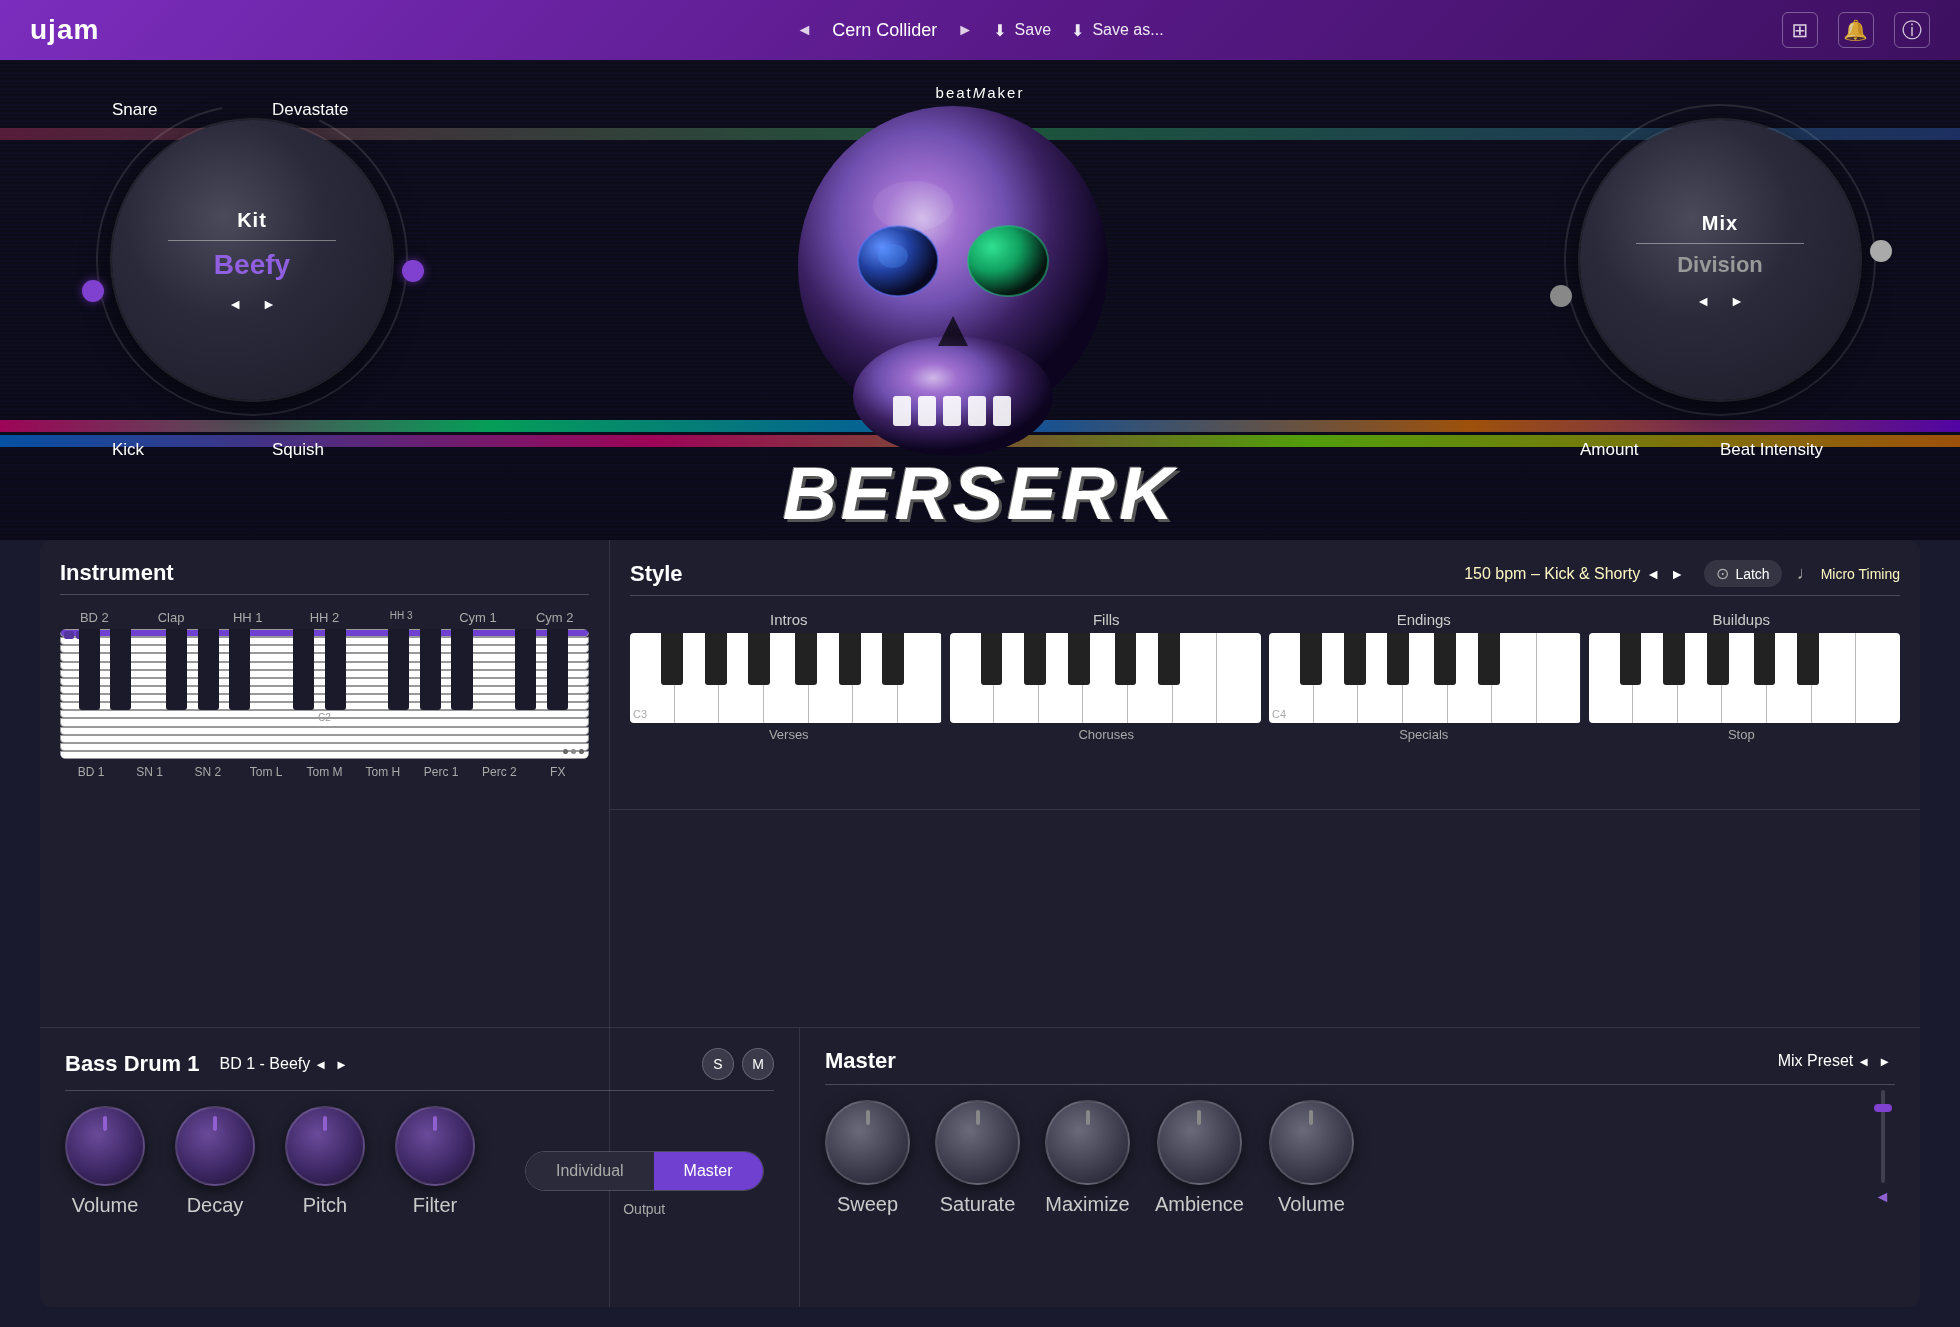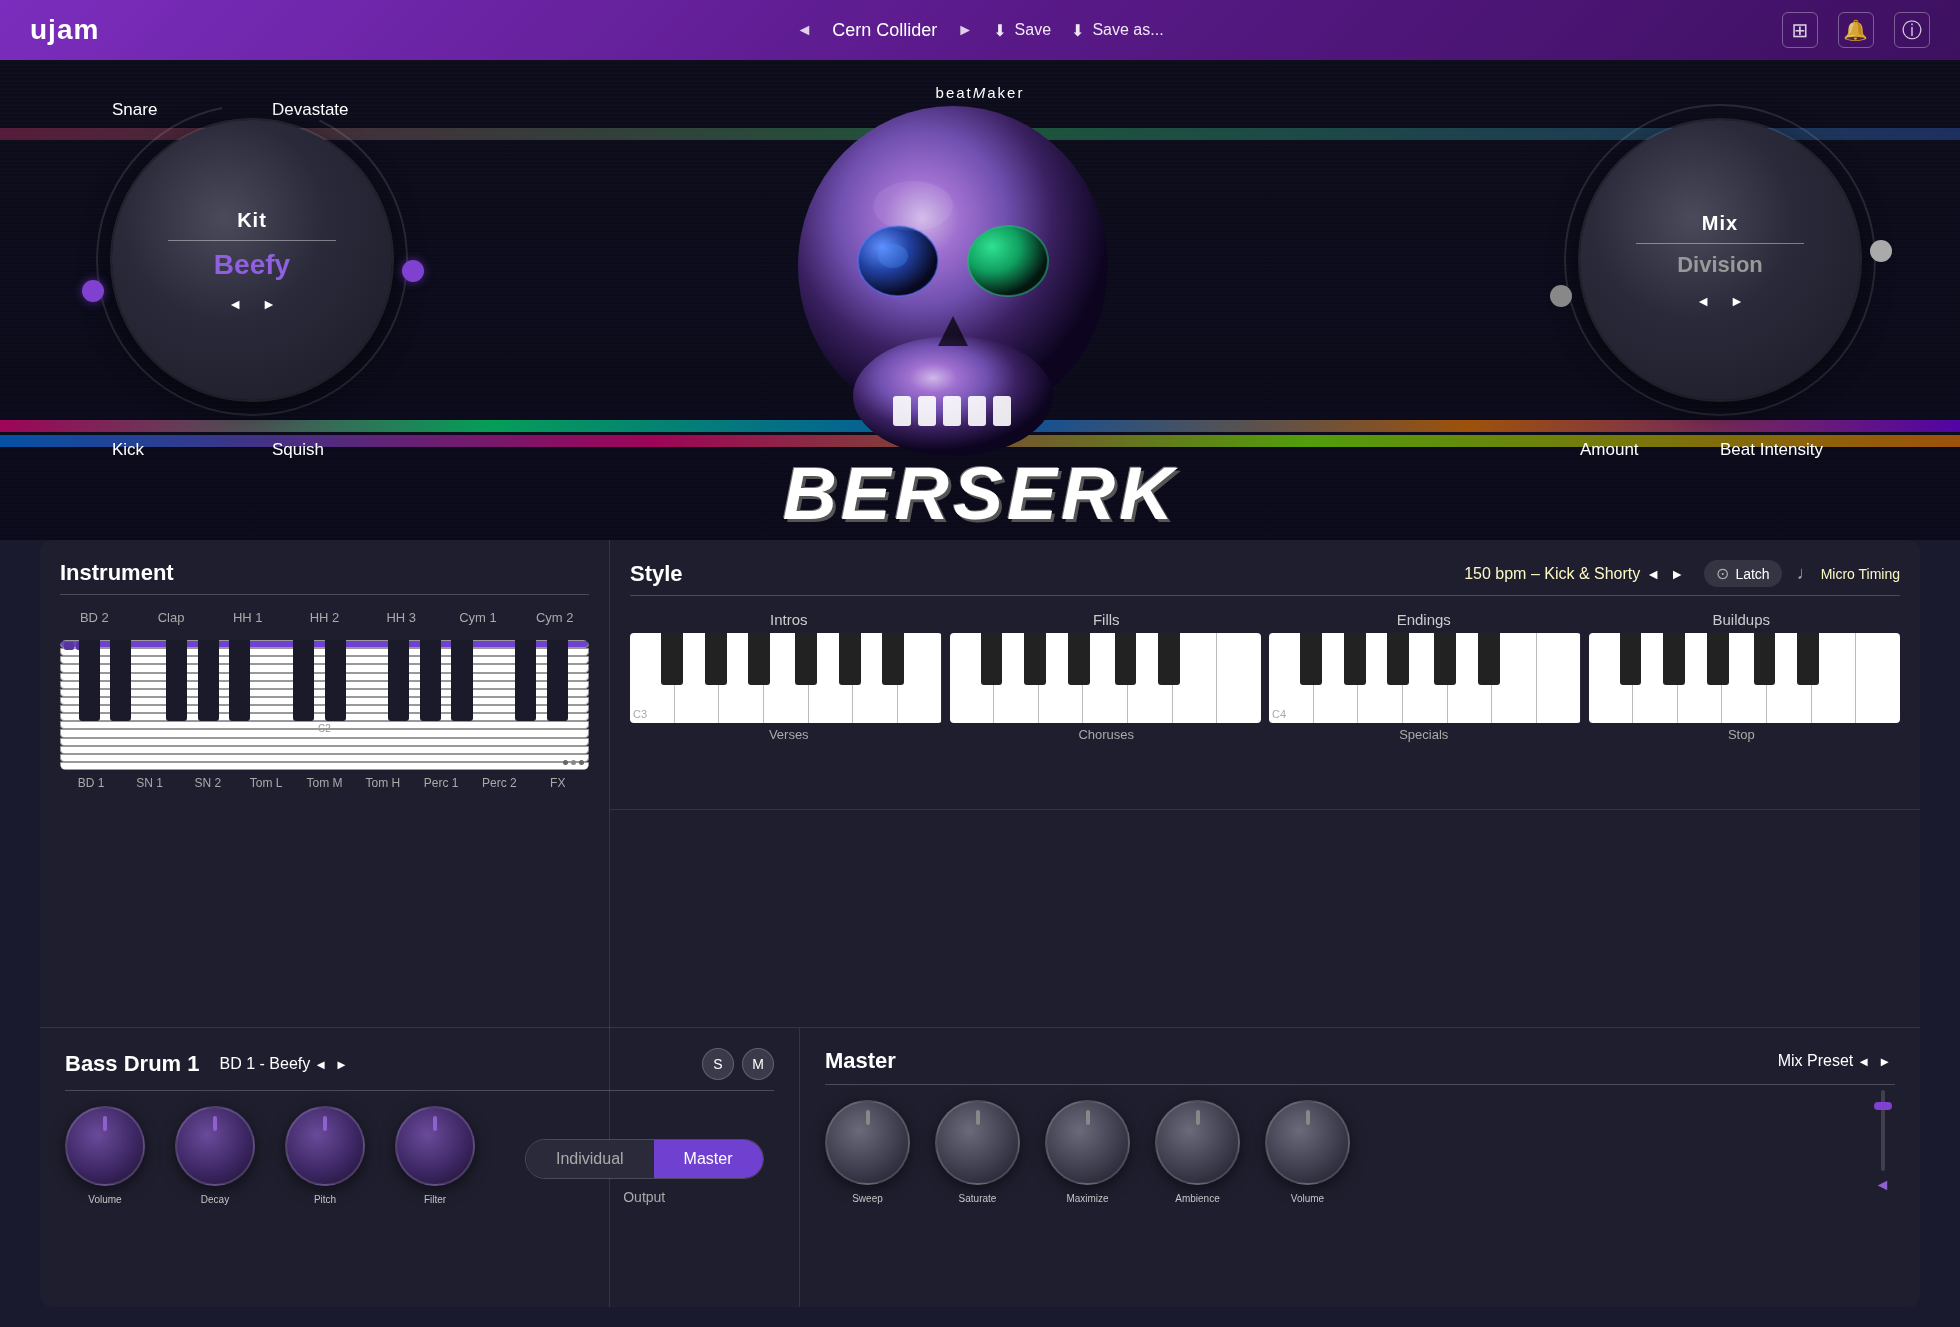--- a/index.html
+++ b/index.html
@@ -301,21 +301,21 @@
       top: 8px;
       left: 50%;
       transform: translateX(-50%);
       width: 4px;
       height: 15px;
       background: #9060d0;
       border-radius: 2px;
     }
     .knob-label-small {
       color: #ccc;
-      font-size: 10px;
+      font-size: 20px;
     }
     .output-toggle {
       display: flex;
       border-radius: 25px;
       overflow: hidden;
       border: 1px solid rgba(255,255,255,0.2);
     }
     .toggle-opt {
       padding: 10px 30px;
       font-size: 16px;
@@ -502,26 +502,26 @@
     <div style="position:absolute; top:320px; left:140px; color:white; font-size:17px; white-space:nowrap;">Beat Intensity</div>
   </div>
 </div>
 
 <div class="bottom-panel">
 
   <div class="instrument-section">
     <div class="section-title">Instrument</div>
     <div class="section-divider"></div>
 
-    <div style="display:flex; gap:12px; margin-bottom:15px; padding:0 2px;justify-content:center;">
+    <div style="display:flex; gap:12px; margin-bottom:4px; padding:0 2px;justify-content:center;">
       <span style="color:#aaa; font-size:13px; flex:1; text-align:center;">BD 2</span>
       <span style="color:#aaa; font-size:13px; flex:1; text-align:center;">Clap</span>
       <span style="color:#aaa; font-size:13px; flex:1; text-align:center;">HH 1</span>
       <span style="color:#aaa; font-size:13px; flex:1; text-align:center;">HH 2</span>
-      <span style="color:#aaa; font-size:13px; flex:1; text-align:center;">HH 3</span>
+      <span style="color:#aaa; font-size:10px; flex:1; text-align:center;">HH 3</span>
       <span style="color:#aaa; font-size:13px; flex:1; text-align:center;">Cym 1</span>
       <span style="color:#aaa; font-size:13px; flex:1; text-align:center;">Cym 2</span>
     </div>
 
     <div style="position:relative; height:130px; background:#2a2a3a; border-radius:6px; overflow:hidden; margin-bottom:6px;">
 
       <div style="display:flex; height:100%; position:absolute; left:0; right:0;flex-direction:column;">
         <div style="flex:1; background:#7040d0; border:1px solid #999; border-radius:0 0 4px 4px; position:relative;"></div>
         <div style="flex:1; background:white; border:1px solid #999; border-radius:0 0 4px 4px;"></div>
         <div style="flex:1; background:white; border:1px solid #999; border-radius:0 0 4px 4px;"></div>

